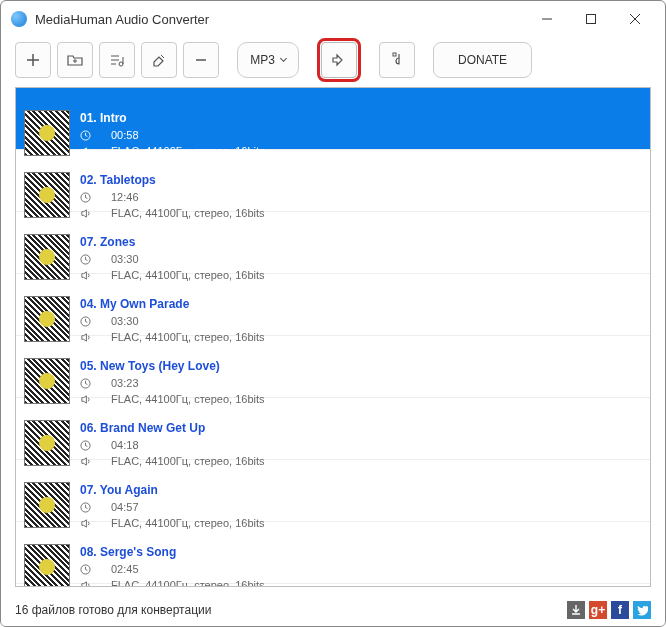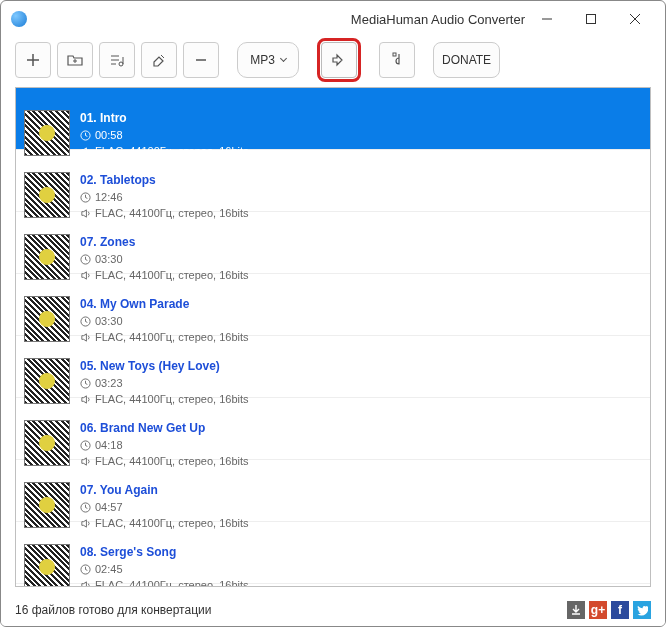--- a/index.html
+++ b/index.html
@@ -12,21 +12,20 @@
   border: 1px solid #888;
   border-radius: 6px;
   overflow: hidden;
   position: relative;
 }
 .titlebar {
   height: 36px;
   display: flex;
   align-items: center;
   padding: 0 8px 0 10px;
-  text-align: right;
 }
 .app-icon {
   width: 16px; height: 16px;
   border-radius: 50%;
   background: radial-gradient(circle at 30% 30%, #7ec8ff, #1a7cd6);
   margin-right: 8px;
 }
 .title { flex: 1; color: #333; font-size: 13px; }
 .win-controls { display: flex; }
 .win-btn {
@@ -63,21 +62,21 @@
   color: #333;
   font-size: 12px;
 }
 .convert-ring {
   border: 3px solid #d62424;
   border-radius: 8px;
   padding: 1px;
 }
 .donate-btn {
   height: 36px;
-  padding: 0 8px;
+  padding: 0 24px;
   border: 1px solid #ccc;
   border-radius: 8px;
   background: #fcfcfc;
   font-size: 12px;
   color: #333;
   display: flex; align-items: center;
 }
 .tracklist {
   border: 1px solid #bfbfbf;
   margin: 4px 14px 0 14px;
@@ -107,21 +106,21 @@
   position: relative;
 }
 .thumb::after {
   content:"";
   position:absolute; inset:14px;
   background:#e0d040; border-radius:50%;
 }
 .tinfo { flex:1; min-width:0; }
 .ttitle { font-size: 12px; font-weight: bold; line-height: 1.4; }
 .track:not(.selected) .ttitle { color: #1d4ed8; }
-.tmeta { font-size: 11px; line-height: 1.5; display:flex; align-items:center; gap:4px; }
+.tmeta { font-size: 11px; line-height: 1.5; display:flex; align-items:center; gap:20px; }
 .track:not(.selected) .tmeta { color: #666; }
 .tmeta svg { width: 11px; height: 11px; }
 .statusbar {
   position: absolute;
   bottom: 0; left: 0; right: 0;
   height: 32px;
   display: flex;
   align-items: center;
   padding: 0 14px;
   font-size: 12px;

